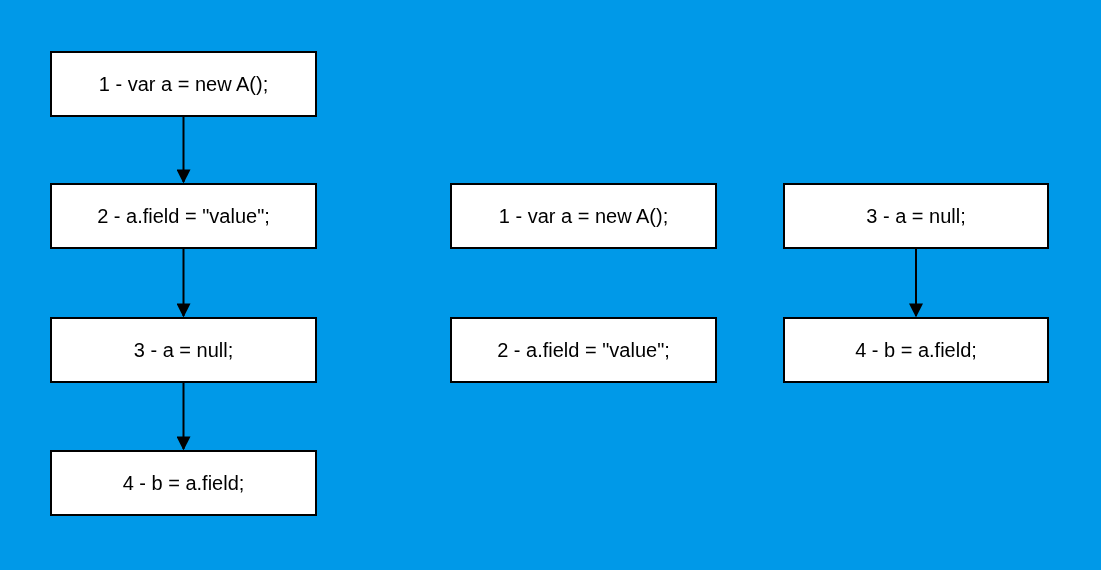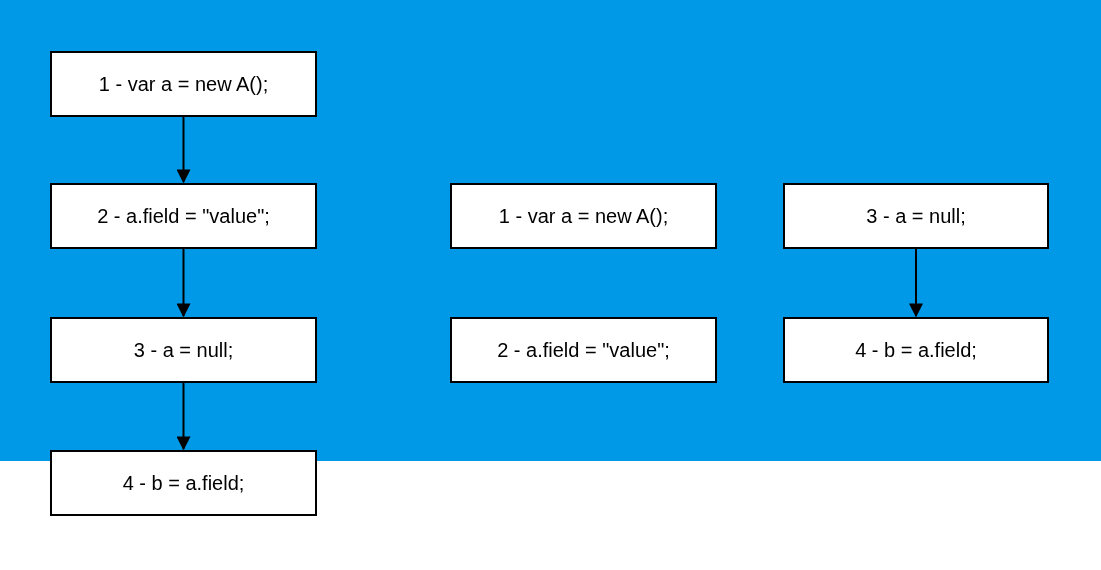--- a/index.html
+++ b/index.html
@@ -8,21 +8,21 @@
   }
   body {
     width: 1101px;
     height: 570px;
     overflow: hidden;
     font-family: "Liberation Sans", sans-serif;
   }
   .canvas {
     position: relative;
     width: 1101px;
-    height: 461px;
+    height: 570px;
   }
   .arrows-layer {
     position: absolute;
     left: 0;
     top: 0;
     width: 1101px;
     height: 570px;
     pointer-events: none;
   }
   .flow-node {

